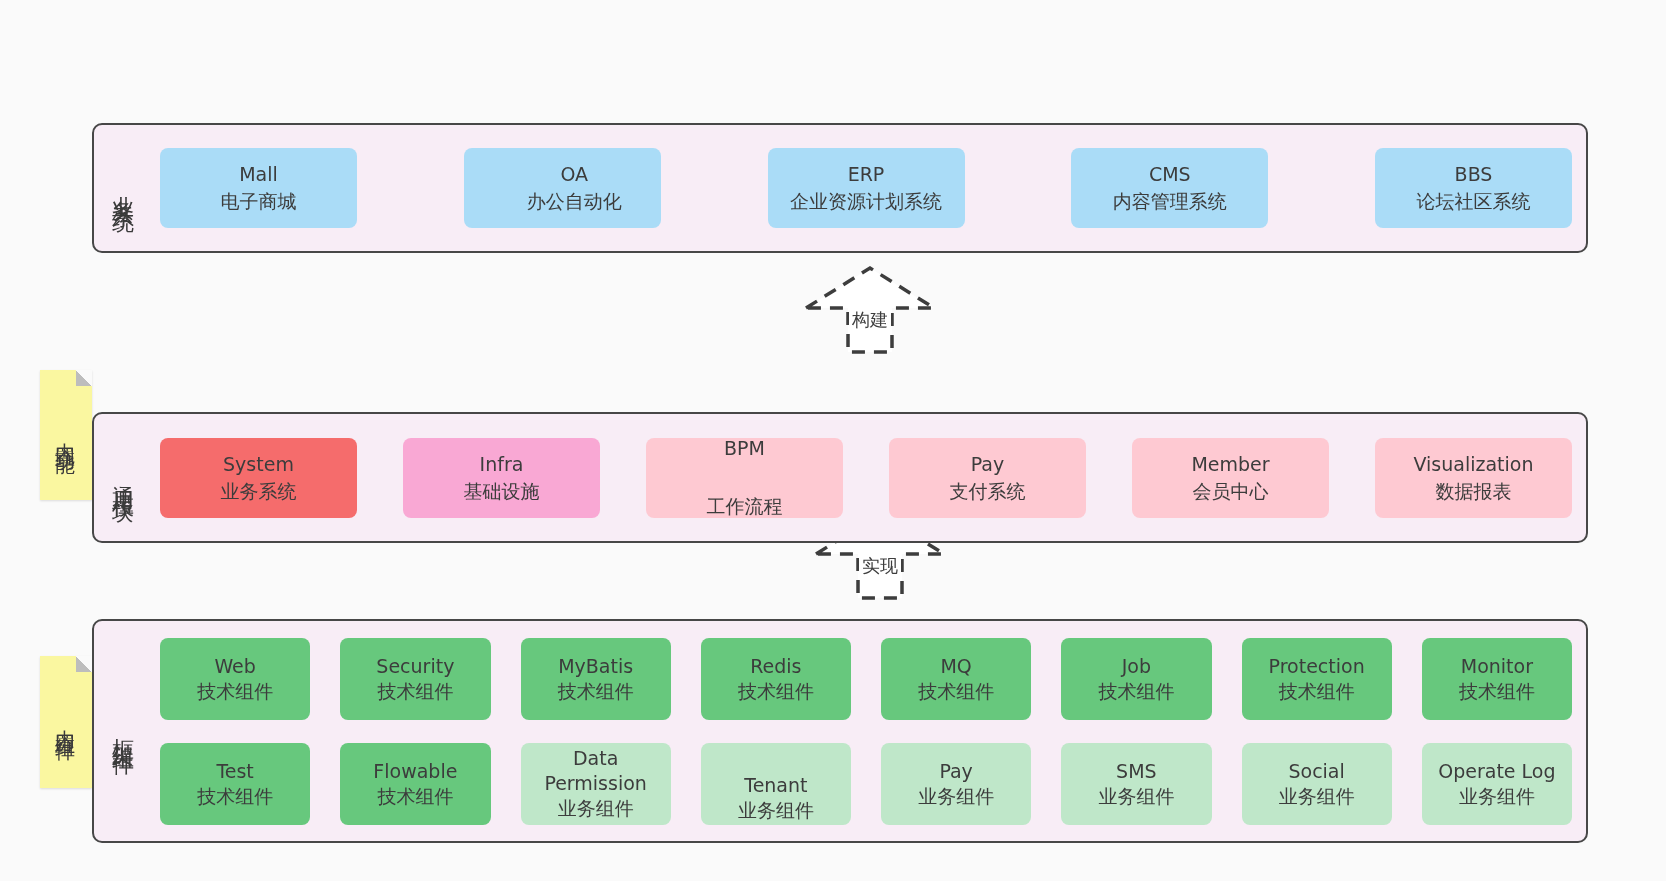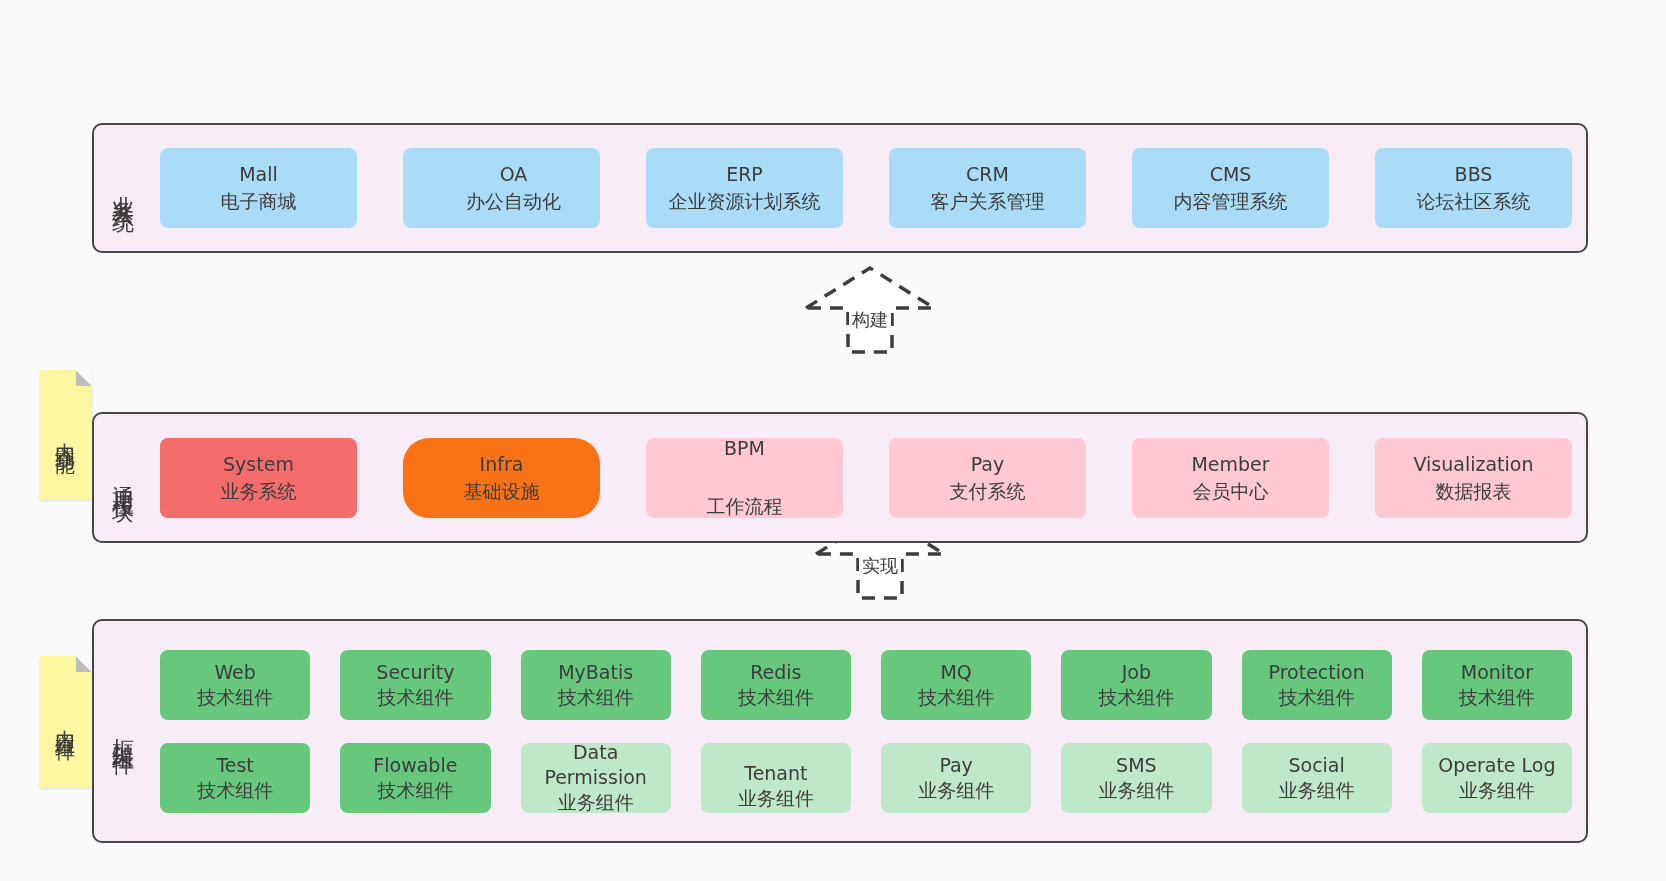--- a/index.html
+++ b/index.html
@@ -45,21 +45,21 @@
     display:flex; flex-direction:column; justify-content:center;
     text-align:center; color:#3c3c3c;
   }
   .band-6 .box { width:197px; height:80px; font-size:19px; line-height:1.42; }
 
   
   .grid-boxes {
     flex:1; display:grid; grid-template-columns:repeat(8,1fr);
     gap:23px 30px; align-content:center; padding-left:22px;
   }
-  .grid-boxes .box { height:70px; font-size:19px; line-height:1.3; padding:2px; }
+  .grid-boxes .box { height:82px; font-size:19px; line-height:1.3; padding:2px; }
 
   .box-name, .box-desc { width:100%; }
 
   
   .sticky {
     position:absolute; left:40px; width:52px;
     background:#faf7a0; z-index:1;
     display:flex; align-items:center; justify-content:center;
     box-shadow:0 1px 2px rgba(0,0,0,0.12);
   }
@@ -106,24 +106,20 @@
         <div class="box variant-blue" style="background: rgb(170, 220, 247); padding-left: 24px;">
           <div class="box-name">OA</div>
           <div class="box-desc">办公自动化</div>
         </div>
 
         <div class="box variant-blue" style="background: rgb(170, 220, 247);">
           <div class="box-name">ERP</div>
           <div class="box-desc">企业资源计划系统</div>
         </div>
 
-        <div class="box variant-blue" style="background: rgb(170, 220, 247);">
-          <div class="box-name">CRM</div>
-          <div class="box-desc">客户关系管理</div>
-        </div>
 
         <div class="box variant-blue" style="background: rgb(170, 220, 247);">
           <div class="box-name">CMS</div>
           <div class="box-desc">内容管理系统</div>
         </div>
 
         <div class="box variant-blue" style="background: rgb(170, 220, 247);">
           <div class="box-name">BBS</div>
           <div class="box-desc">论坛社区系统</div>
         </div>
@@ -142,21 +138,21 @@
   </div>
   <div class="band band-6" id="band-modules">
     <div class="band-label">通用模块</div>
     <div class="band-boxes">
 
         <div class="box variant-red" style="background: rgb(245, 108, 108);">
           <div class="box-name">System</div>
           <div class="box-desc">业务系统</div>
         </div>
 
-        <div class="box variant-red" style="background: #f97316; border-radius: 26px;">
+        <div class="box variant-red" style="background: #f9a8d4;">
           <div class="box-name">Infra</div>
           <div class="box-desc">基础设施</div>
         </div>
 
         <div class="box variant-pink" style="background: rgb(254, 201, 210); gap: 31px;">
           <div class="box-name">BPM</div>
           <div class="box-desc">工作流程</div>
         </div>
 
         <div class="box variant-pink" style="background: rgb(254, 201, 210);">

